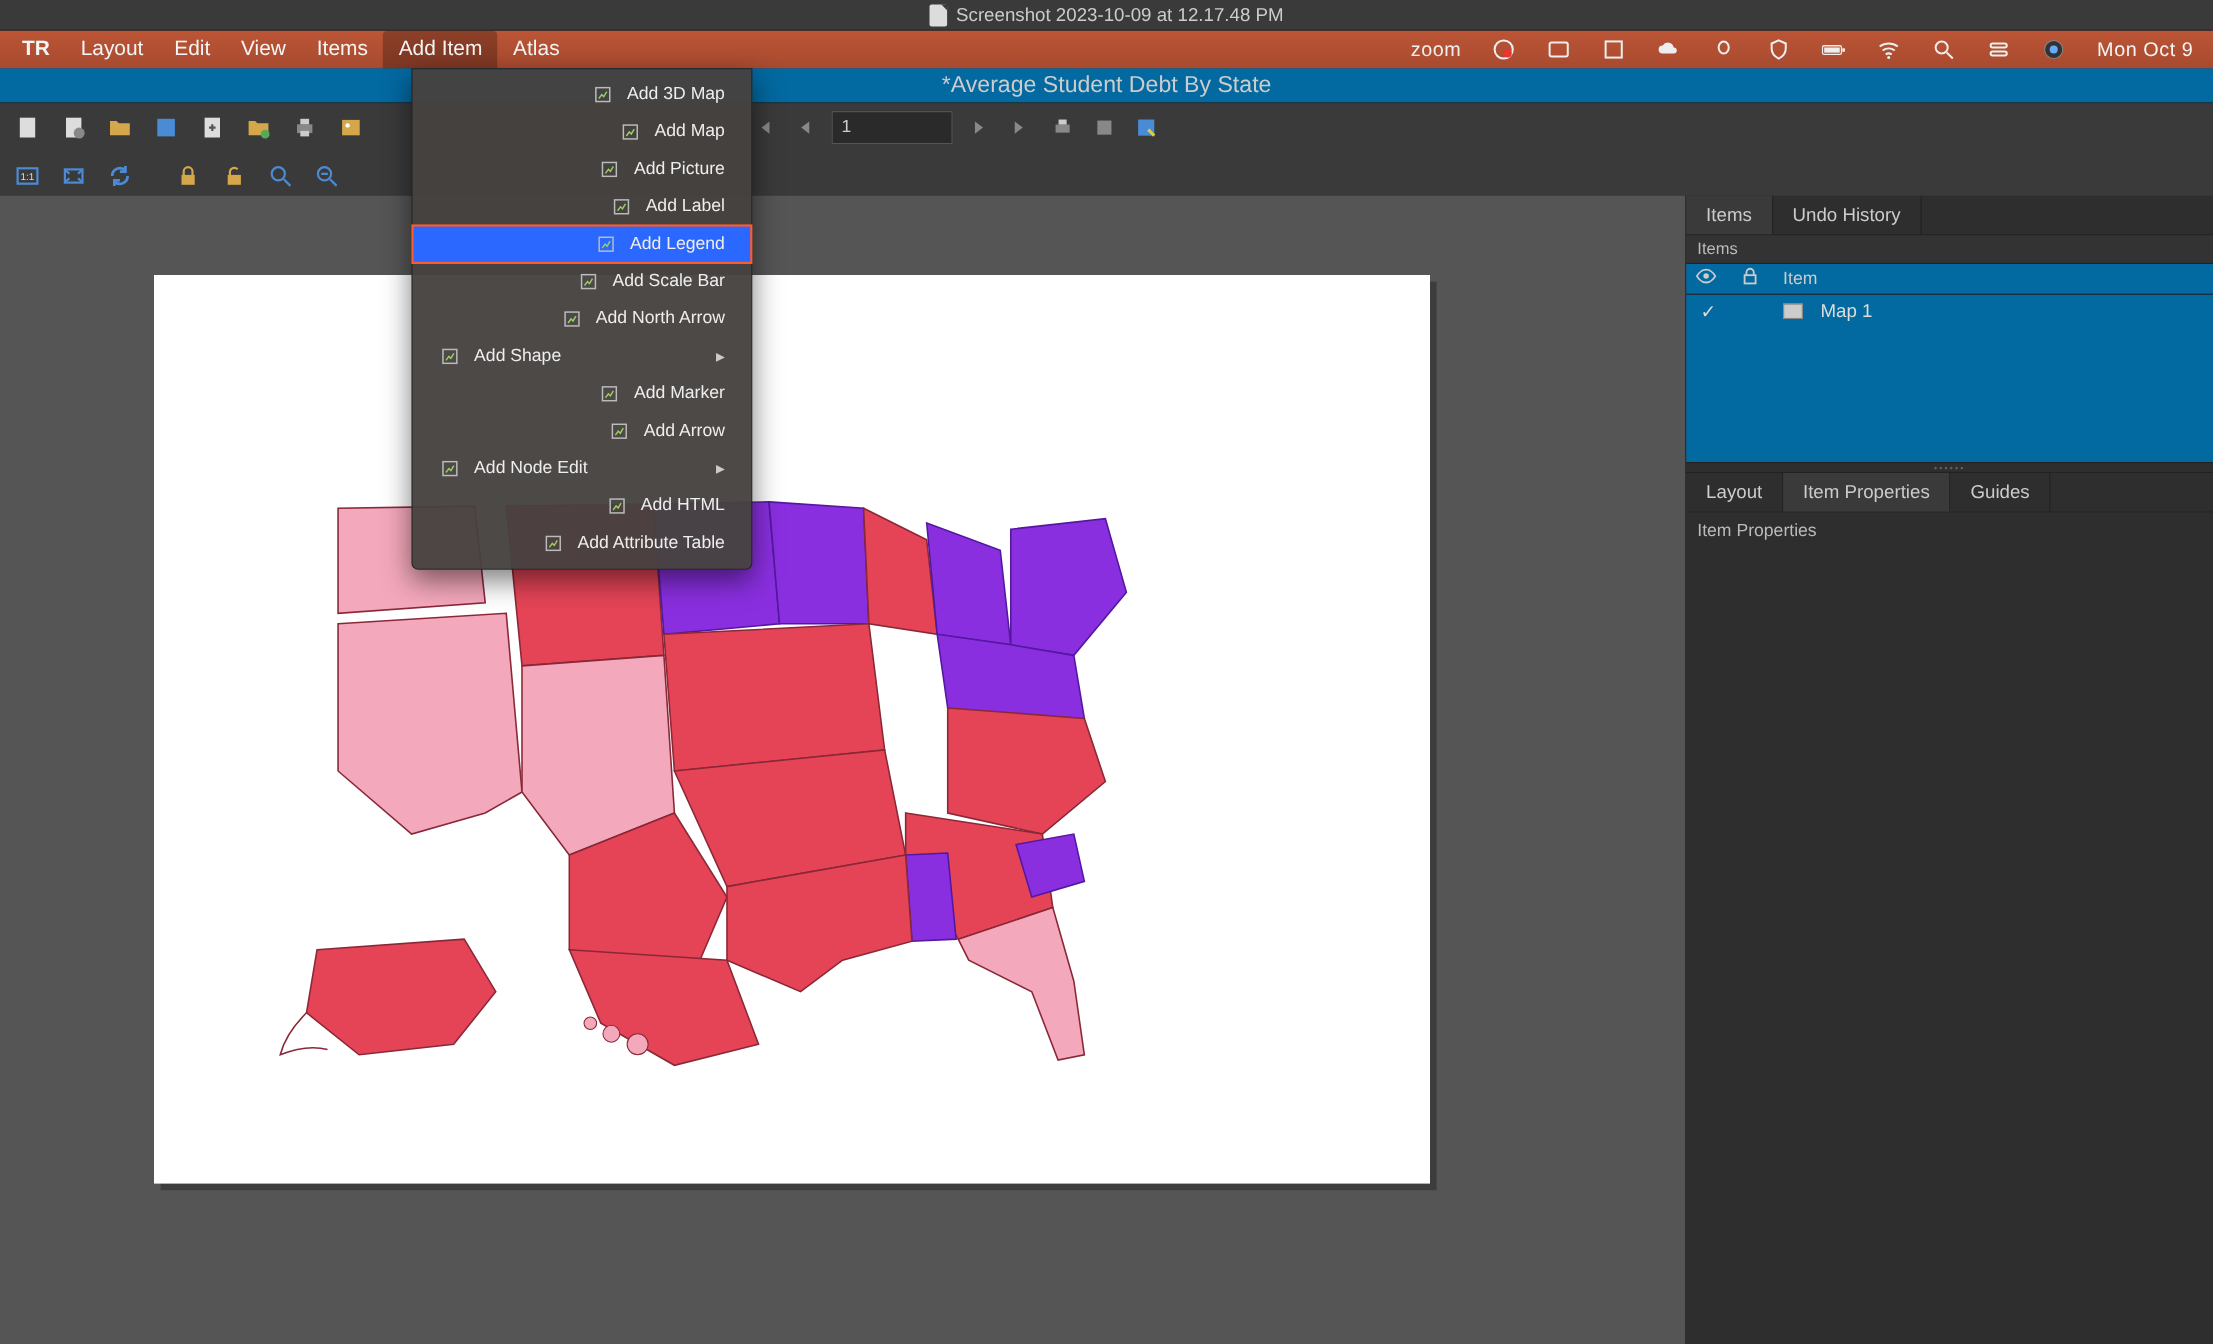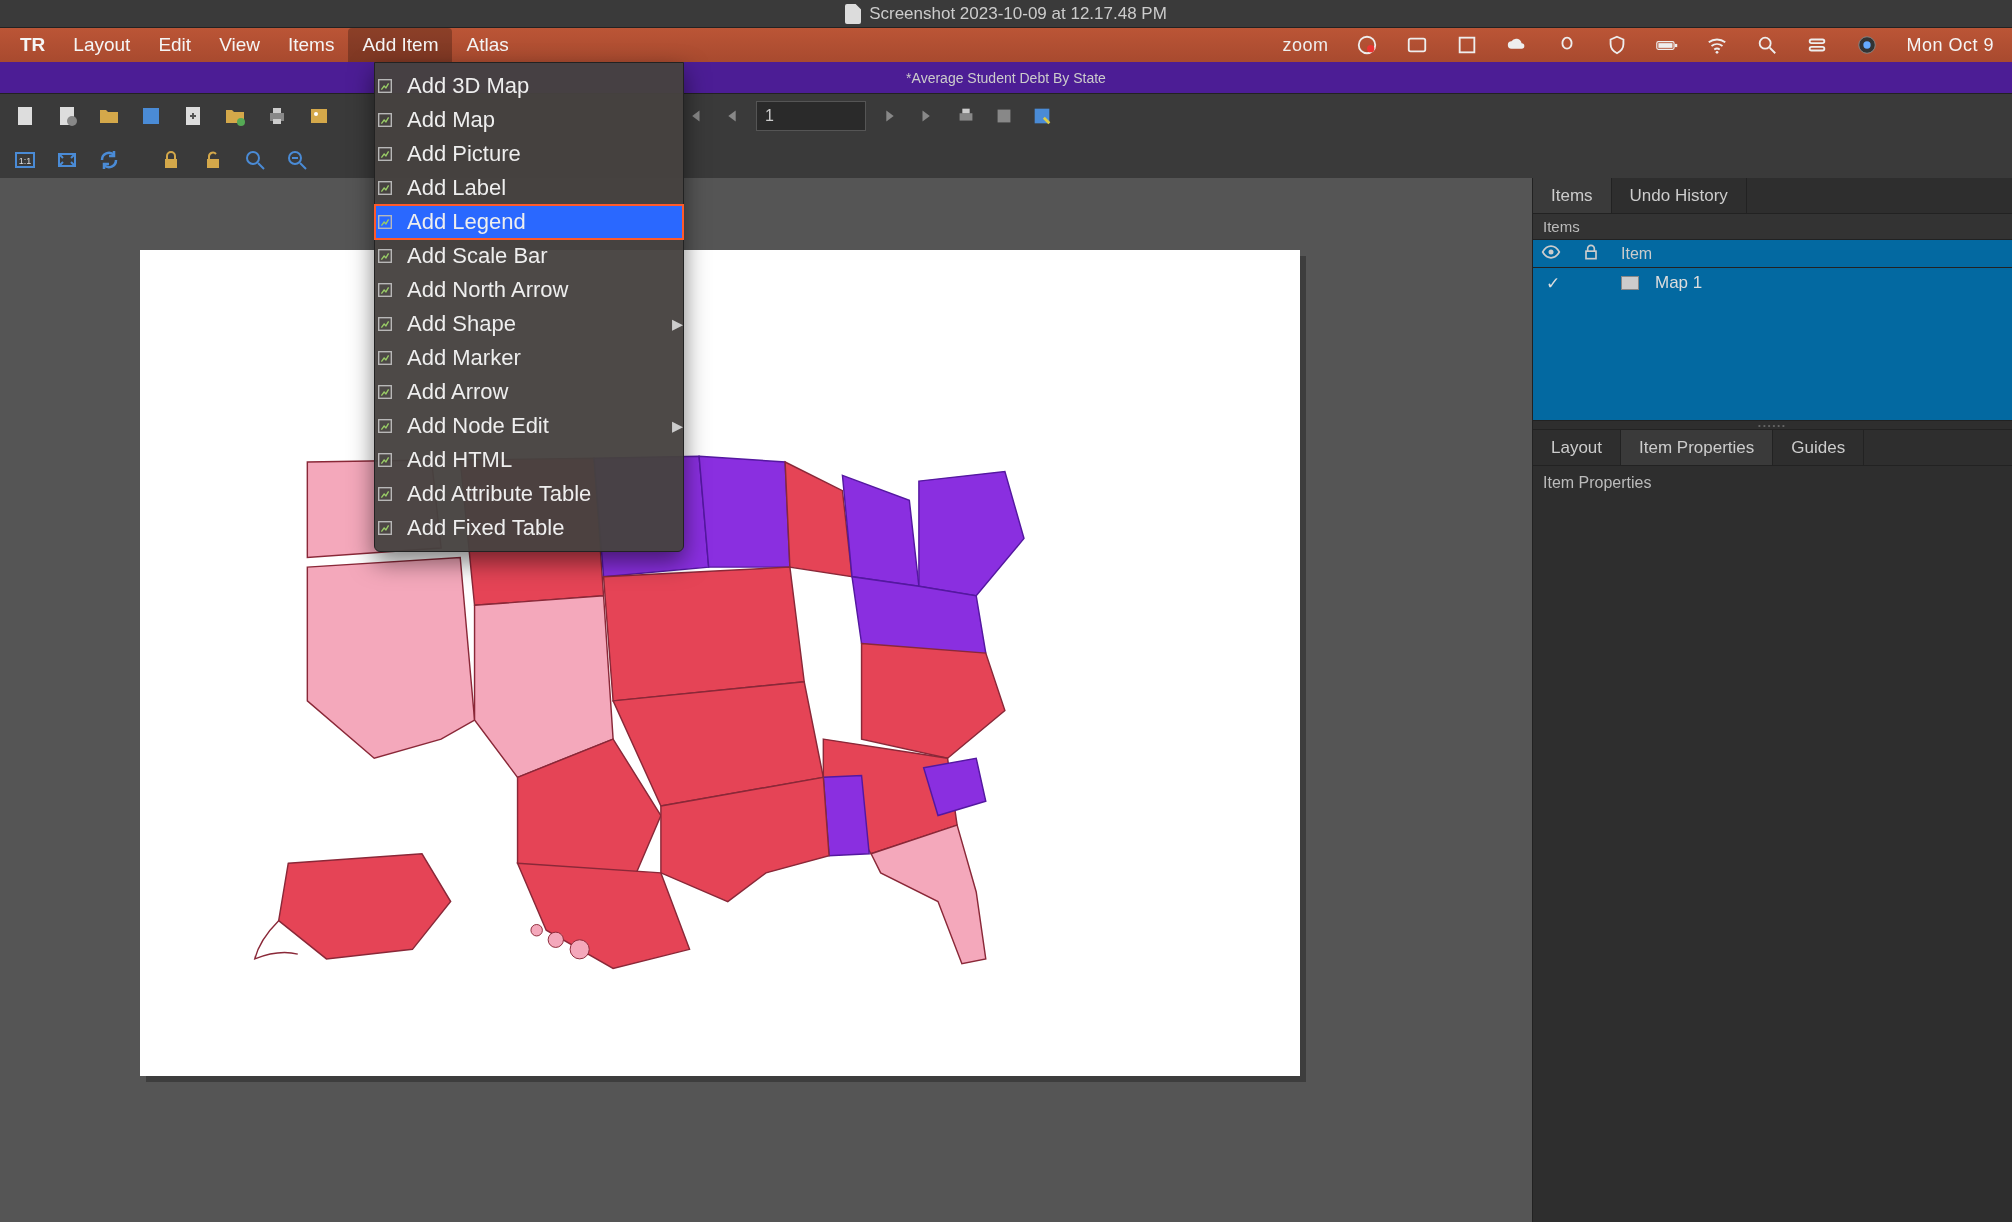--- a/index.html
+++ b/index.html
@@ -80,26 +80,26 @@
   .menubar-right .sys-icon {
     width: 22px; height: 22px;
     display: flex; align-items: center; justify-content: center;
     color: #eee;
   }
   .menubar-right svg { fill: #eee; }
 
   
   .doc-titlebar {
     height: 32px;
-    background: #4c1d95;
+    background: #0369a1;
     display: flex;
     align-items: center;
     justify-content: center;
     color: #ccc;
-    font-size: 14px;
+    font-size: 21px;
     font-weight: 500;
     border-bottom: 1px solid #222;
   }
 
   
   .toolbars {
     background: #3a3a3a;
     border-bottom: 1px solid #222;
     position: relative;
   }
@@ -285,24 +285,25 @@
     border: 1px solid #222;
     border-radius: 0 0 6px 6px;
     box-shadow: 0 10px 25px rgba(0,0,0,0.5);
     z-index: 50;
     padding: 6px 0;
   }
   .dropdown .item {
     display: flex;
     align-items: center;
     height: 34px;
-    padding: 0 0;
+    padding: 0 24px;
     gap: 12px;
-    font-size: 22px;
+    font-size: 16px;
     color: #eee;
+    justify-content: flex-end;
   }
   .dropdown .item.highlight {
     background: #2a68ff;
     outline: 2px solid #ff5a2a;
     outline-offset: -1px;
   }
   .dropdown .item .mi-icon {
     width: 20px; height: 20px;
     display:flex;align-items:center;justify-content:center;
   }
@@ -785,29 +786,20 @@
     </div>
     <div class="item">
       <span class="mi-icon">
         <svg viewBox="0 0 20 20" width="18" height="18">
           <rect x="3" y="3" width="14" height="14" fill="none" stroke="#bbb" stroke-width="1.5"></rect>
           <path d="M6 14l3-4 2 2 3-5" fill="none" stroke="#9c6" stroke-width="1.5"></path>
         </svg>
       </span>
       <span>Add Attribute Table</span>
     </div>
-    <div class="item">
-      <span class="mi-icon">
-        <svg viewBox="0 0 20 20" width="18" height="18">
-          <rect x="3" y="3" width="14" height="14" fill="none" stroke="#bbb" stroke-width="1.5"></rect>
-          <path d="M6 14l3-4 2 2 3-5" fill="none" stroke="#9c6" stroke-width="1.5"></path>
-        </svg>
-      </span>
-      <span>Add Fixed Table</span>
-    </div>
   </div>
 
 <div class="main">
   <div class="canvas-area">
     <div class="page">
 
       <svg class="map-svg" viewBox="0 0 900 560">
 
         <path d="M60 120 L220 110 L235 280 L200 300 L130 320 L60 260 Z" fill="#f4a8bb" stroke="#8a2838" stroke-width="1.5"></path>
         <path d="M60 10 L190 8 L200 100 L60 110 Z" fill="#f4a8bb" stroke="#8a2838" stroke-width="1.5"></path>

